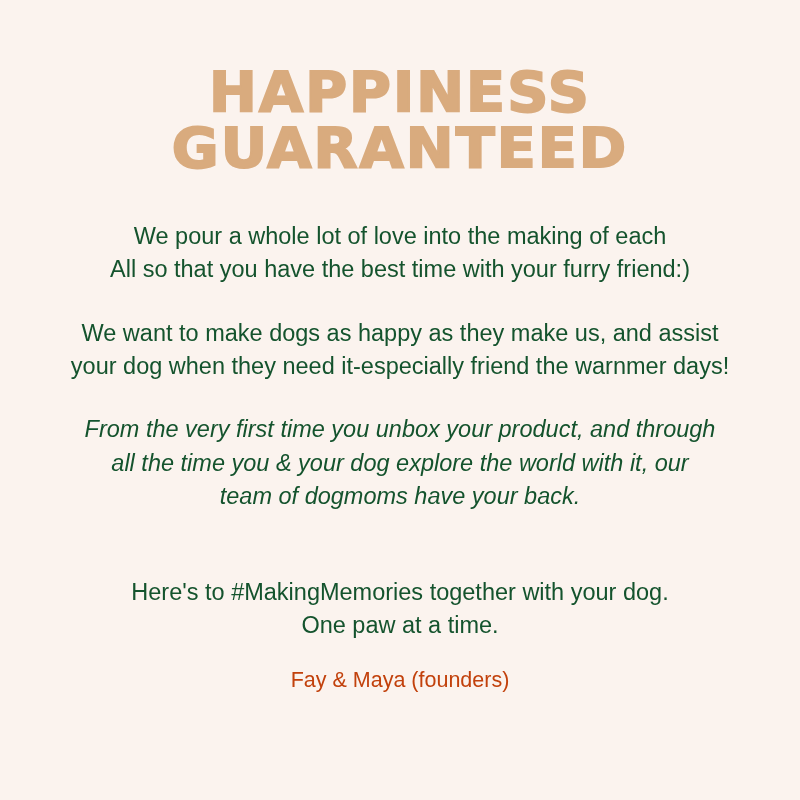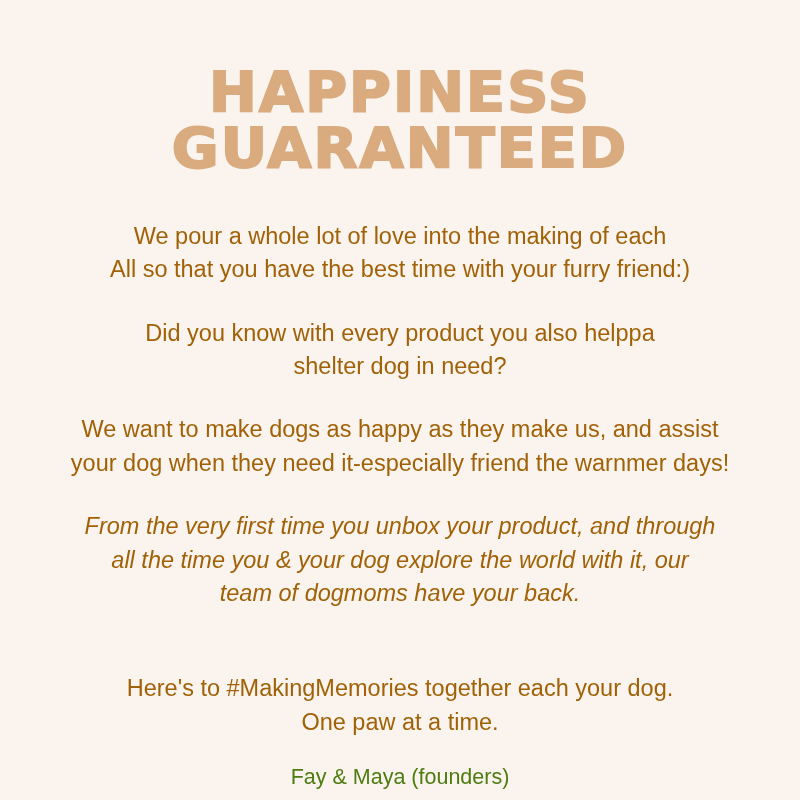--- a/index.html
+++ b/index.html
@@ -38,58 +38,56 @@
   }
   .body-block {
     width: 760px;
     margin-top: 44px;
     text-align: center;
   }
   .para {
     font-family: "Liberation Sans", sans-serif;
     font-size: 23.5px;
     line-height: 1.42;
-    color: #a16207;
+    color: #14532d;
     margin: 0 0 30px 0;
     white-space: pre-line;
   }
   .para.gap-big {
     margin-bottom: 62px;
     font-style: italic;
   }
   .para.tight {
     margin-bottom: 26px;
   }
   .signature {
     font-family: "Liberation Sans", sans-serif;
     font-size: 21.5px;
-    color: #4d7c0f;
+    color: #c2410c;
     margin: 12px;
   }
 </style>
 </head>
 <body>
 
 <div class="card">
 
   <h1 class="headline">HAPPINESS GUARANTEED</h1>
 
   <div class="body-block">
     <p class="para">We pour a whole lot of love into the making of each
 All so that you have the best time with your furry friend:)</p>
 
-    <p class="para">Did you know with every product you also helppa
-shelter dog in need?</p>
 
     <p class="para">We want to make dogs as happy as they make us, and assist
 your dog when they need it-especially friend the warnmer days!</p>
 
     <p class="para gap-big">From the very first time you unbox your product, and through
 all the time you &amp; your dog explore the world with it, our
 team of dogmoms have your back.</p>
 
-    <p class="para tight">Here's to #MakingMemories together each your dog.
+    <p class="para tight">Here's to #MakingMemories together with your dog.
 One paw at a time.</p>
 
     <p class="signature">Fay &amp; Maya (founders)</p>
   </div>
 
 </div>
 
 </body></html>

